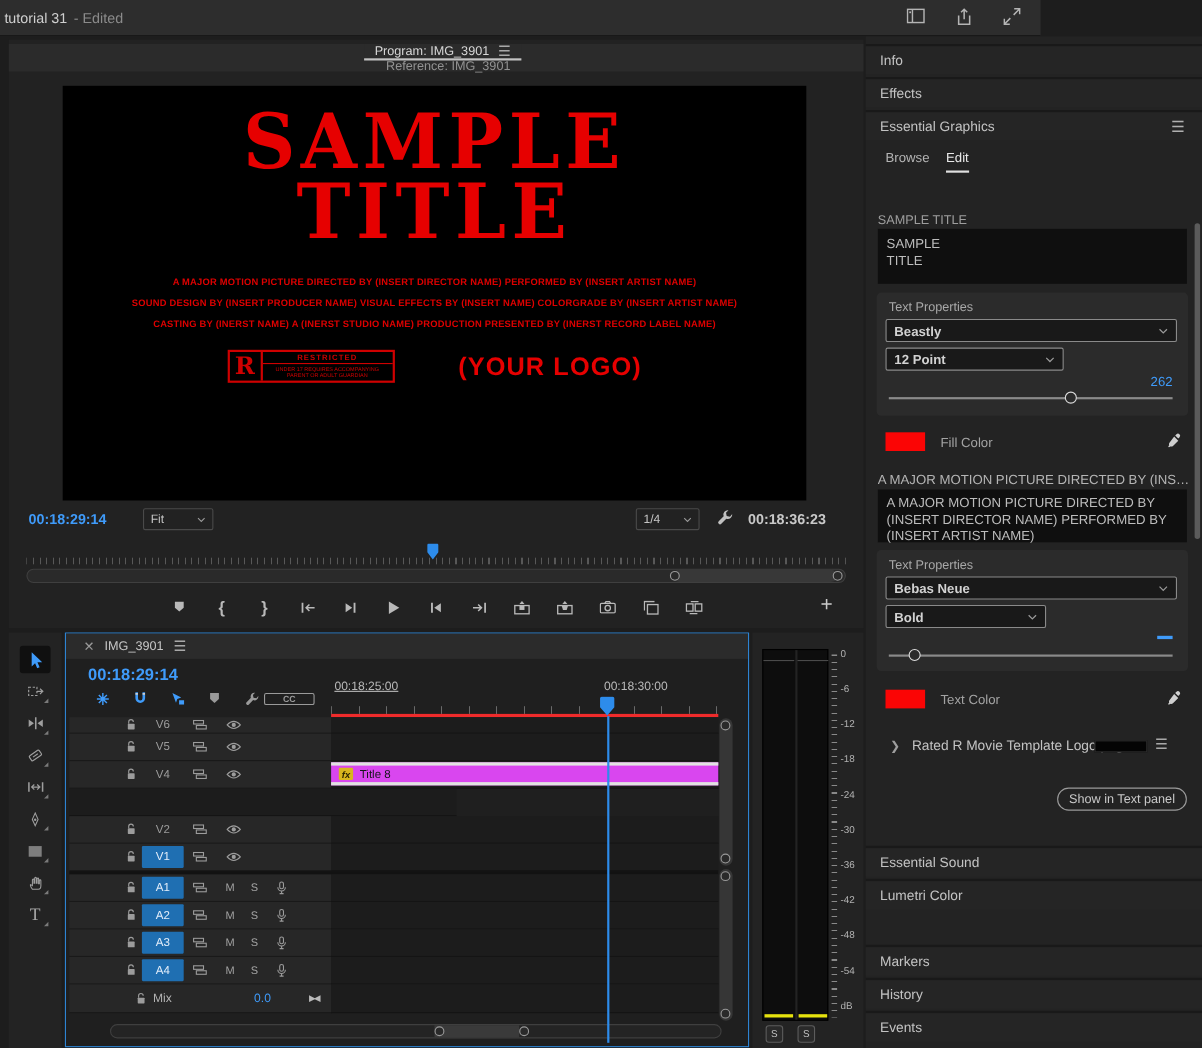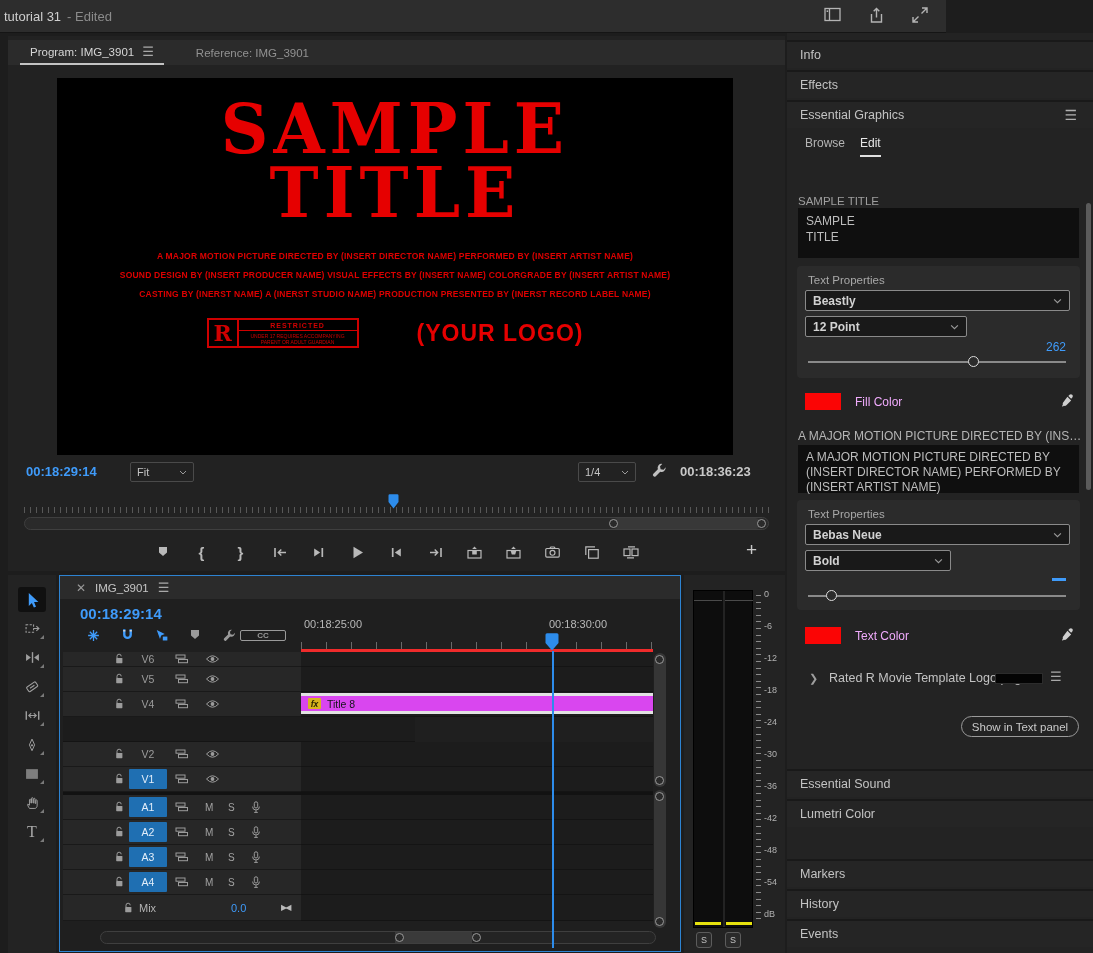--- a/index.html
+++ b/index.html
@@ -8,21 +8,21 @@
   svg { display:block; }
 
   
   .titlebar { position:absolute; top:0; left:0; width:946px; height:33px; background:#2d2d2d; border-bottom:1px solid #151515; }
   .win-title { position:absolute; left:4px; top:9px; font-size:13px; color:#cfcfcf; }
   .win-edited { color:#8b8b8b; margin-left:6px; }
   .tb-icons { position:absolute; right:18px; top:7px; display:flex; gap:27px; color:#b4b4b4; }
 
   
   .pm { position:absolute; left:8px; top:36px; width:777px; height:535px; background:#222222; }
-  .pm-tabs { position:absolute; left:0; top:4px; height:25px; right:0; background:#2b2b2b; display:flex; align-items:center; }
+  .pm-tabs { position:absolute; left:0; top:4px; height:25px; right:0; background:#2b2b2b; display:flex; align-items:center;flex-direction:column; }
   .pm-tab { font-size:11.5px; padding:0 10px; height:25px; display:flex; align-items:center; gap:8px; }
   .pm-tab.active { color:#d6d6d6; border-bottom:2px solid #c3c3c3; background:#2b2b2b; margin-left:12px;}
   .pm-tab.inactive { color:#929292; margin-left:22px; }
   .ham { font-size:13px; color:#a8a8a8; line-height:1; }
 
   .pm-view { position:absolute; left:49px; top:42px; width:676px; height:377px; background:#000; overflow:hidden; }
   .big-title { margin-top:22px; text-align:center; color:#e60000; font-family:"DejaVu Serif", serif; font-weight:900; font-size:66px; line-height:.92; letter-spacing:5px; transform:scaleY(1.05); }
   .credits { margin-top:26px; text-align:center; color:#dd0000; font-weight:bold; font-size:8.5px; line-height:19px; letter-spacing:.2px; white-space:pre-line; }
   .rating-row { margin-top:14px; display:flex; justify-content:center; align-items:center; gap:58px; }
   .rbox { display:flex; border:2px solid #cf0000; height:30px; }
@@ -119,21 +119,21 @@
   .flabel { position:absolute; left:11px; font-size:11.5px; color:#9e9e9e; width:286px; white-space:nowrap; overflow:hidden; text-overflow:ellipsis; }
   .tarea { position:absolute; left:11px; width:281px; background:#0f0f0f; color:#bdbdbd; font-size:12px; line-height:16px; padding:5px 8px; white-space:pre-line; }
   .card { position:absolute; left:10px; width:283px; background:#2b2b2b; border-radius:4px; }
   .card-label { position:absolute; left:11px; top:8px; font-size:11.5px; color:#a8a8a8; }
   .dd { position:absolute; height:21px; background:#191919; border:1px solid #8a8a8a; border-radius:2px; display:flex; align-items:center; justify-content:space-between; padding:0 7px; font-size:12px; color:#d2d2d2; font-weight:bold; }
   .slider-track { position:absolute; height:1.5px; background:#8a8a8a; }
   .slider-knob { position:absolute; width:11px; height:11px; border:1.5px solid #dcdcdc; border-radius:50%; background:#2b2b2b; top:-5.5px; }
   .val-blue { position:absolute; font-size:12px; color:#3f9bfa; }
   .swatch-row { position:absolute; left:0; width:306px; height:18px; }
   .swatch { position:absolute; left:18px; top:0; width:36px; height:17px; background:#fb0505; }
-  .swatch-label { position:absolute; left:68px; top:2px; font-size:12px; color:#f0abfc; }
+  .swatch-label { position:absolute; left:68px; top:2px; font-size:12px; color:#a3a3a3; }
   .dropper { position:absolute; right:18px; top:0; color:#cfcfcf; }
   .logo-row { position:absolute; left:0; width:306px; height:20px; }
   .pill-btn { position:absolute; right:14px; width:118px; height:21px; border:1px solid #9a9a9a; border-radius:11px; display:flex; align-items:center; justify-content:center; font-size:11.5px; color:#c9c9c9; background:transparent; }
   .sb-scroll { position:absolute; left:299px; top:170px; width:5px; height:287px; background:#5b5b5b; border-radius:3px; }
 </style>
 </head>
 <body>
 
 <div class="titlebar">
   <div class="win-title"><span>tutorial 31</span><span class="win-edited">- Edited</span></div>
@@ -389,21 +389,21 @@
     <span class="ic gray">
         <svg width="13" height="13" viewBox="0 0 12 12">
           <path d="M10.9 3.4A3.2 3.2 0 0 1 6.6 6.9L3 10.5a1.3 1.3 0 0 1-1.9-1.9L4.7 5A3.2 3.2 0 0 1 8.2.7L6.4 2.5l.5 2.4 2.4.5z" fill="currentColor"></path>
         </svg>
       </span>
     <span class="ic">
         <span class="cc-badge">CC</span>
       </span>
   </div>
 
-  <span class="tl-ruler-label" style="left:244px;">00:18:25:00</span>
+  <span class="tl-ruler-label" style="left:244px;text-decoration:underline;">00:18:25:00</span>
   <span class="tl-ruler-label" style="left:489px;">00:18:30:00</span>
   <div class="tl-ticks"></div>
   <div class="tl-redbar"></div>
   <div class="tl-playhead-head">
       <svg width="14" height="18" viewBox="0 0 14 18">
         <path d="M.5 1.8A1.5 1.5 0 0 1 2 .3h10a1.5 1.5 0 0 1 1.5 1.5V10L7 17.4.5 10z" fill="#2d8ceb"></path>
       </svg>
     </div>
   <div class="tl-playhead-line"></div>
 

